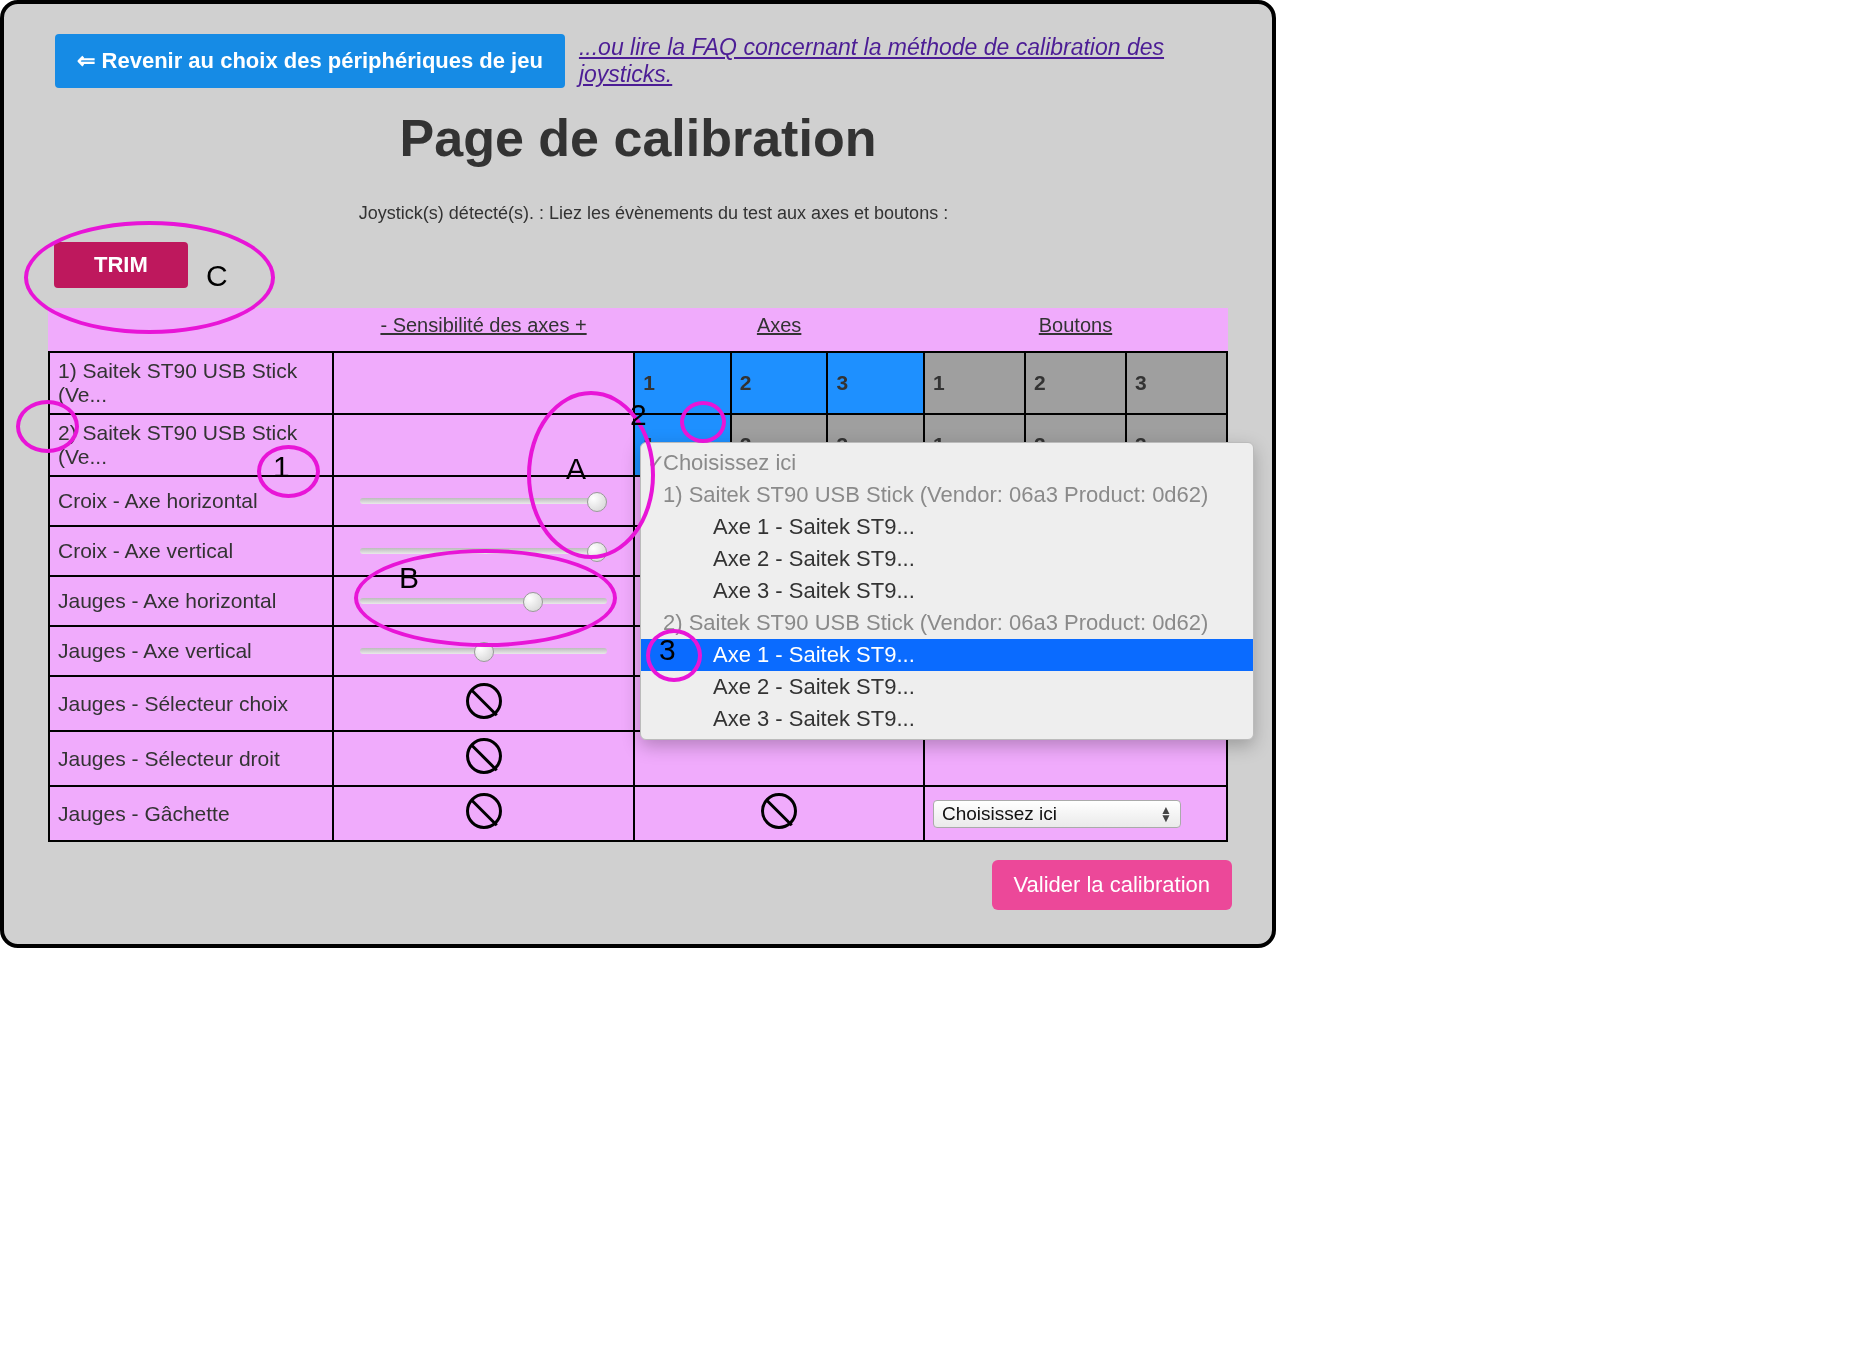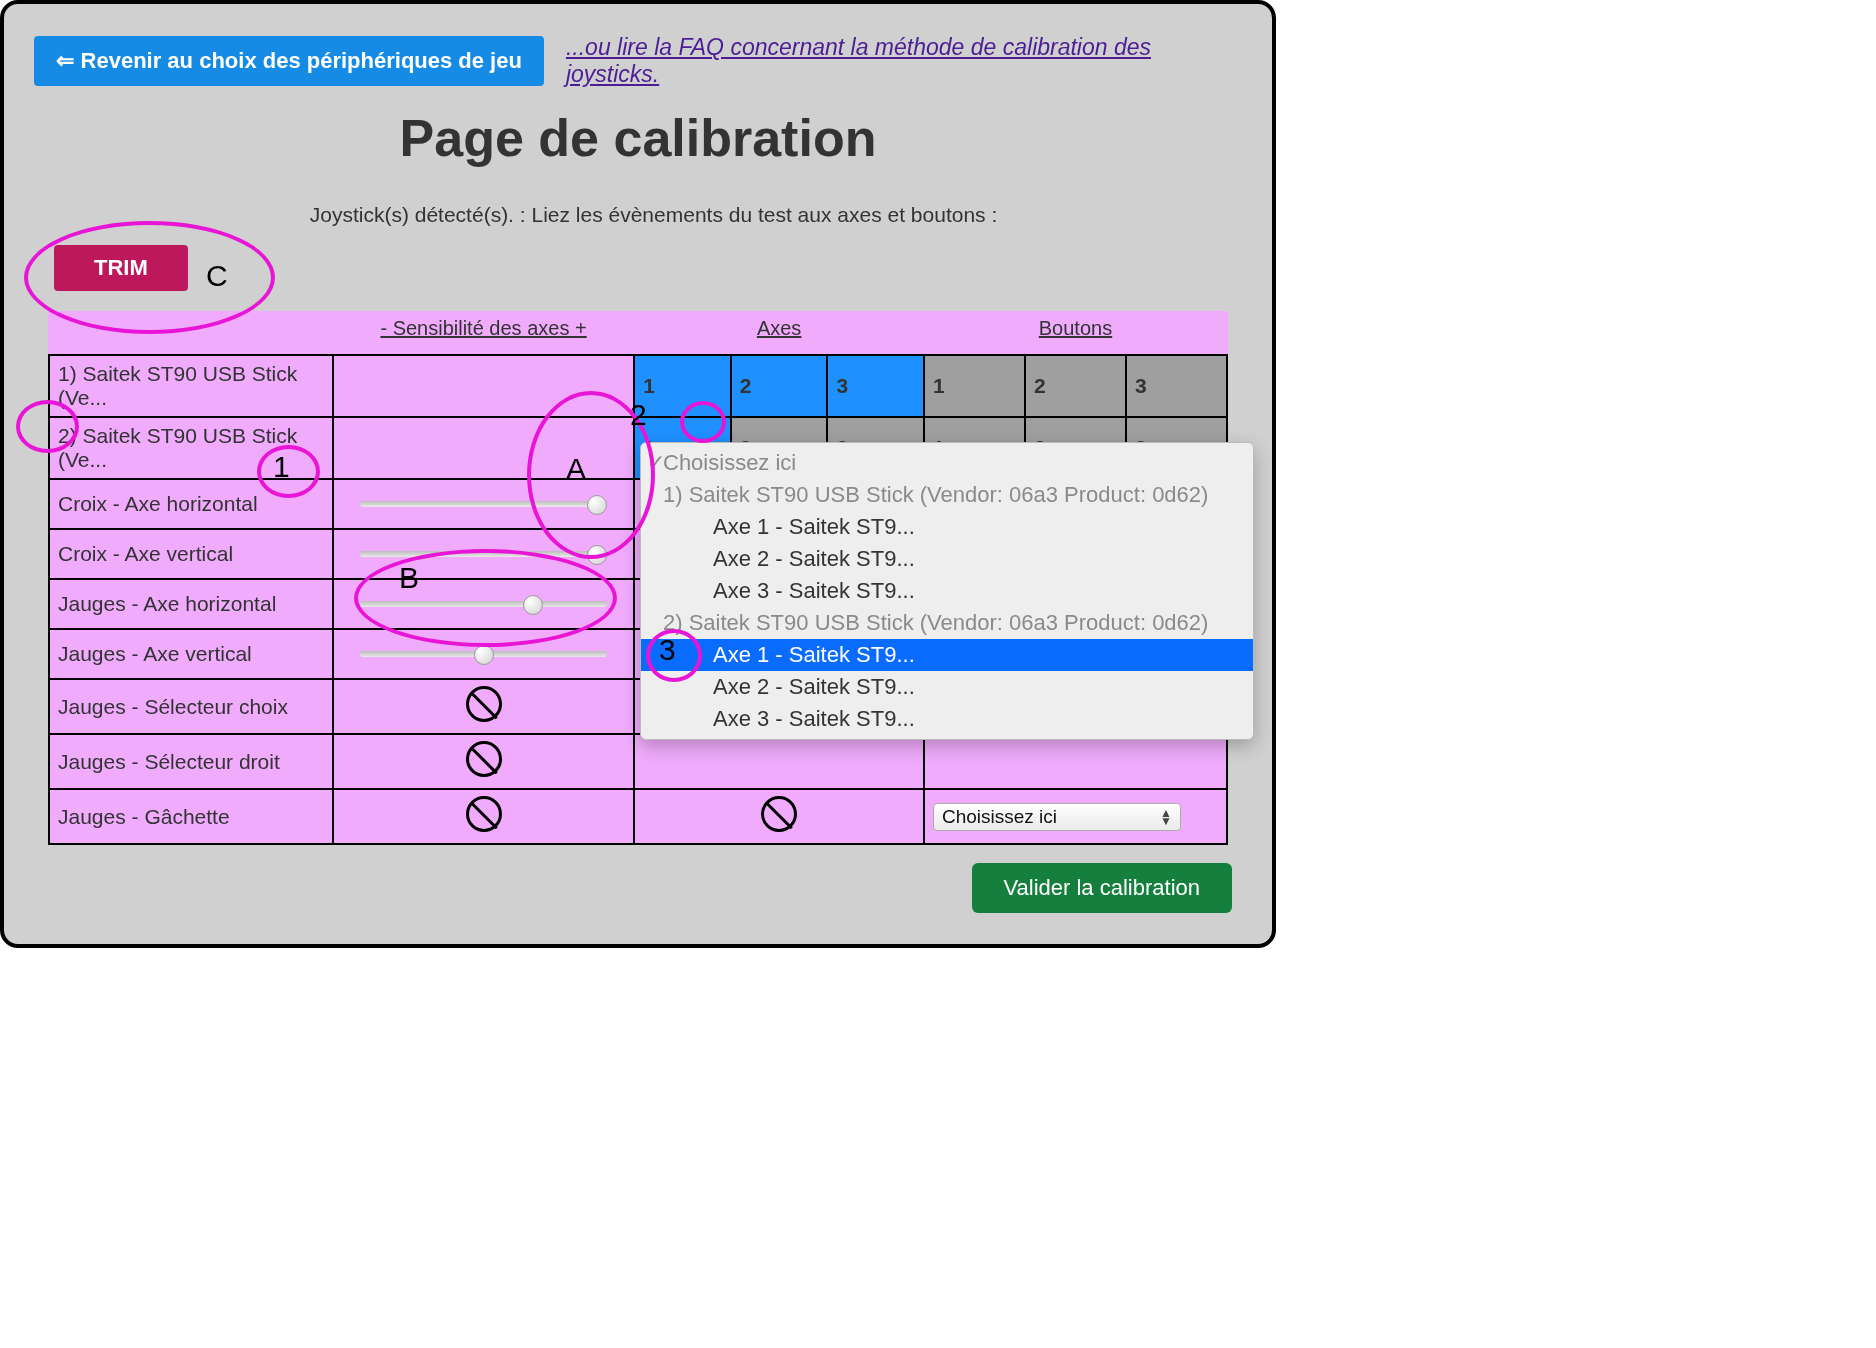--- a/index.html
+++ b/index.html
@@ -14,23 +14,23 @@
     box-sizing: border-box;
     border: 4px solid #000;
     border-radius: 18px;
     background: #d0d0d0;
     position: relative;
     font-family: -apple-system, BlinkMacSystemFont, "Helvetica Neue", Arial, sans-serif;
     overflow: hidden;
   }
   .topbar {
     display: flex;
-    align-items: center;
-    gap: 12px;
+    gap: 4px;
     padding: 30px 30px 0 30px;
+    margin-left: 21px;
   }
   .btn-blue {
     background: #168be5;
     color: #fff;
     border: none;
     padding: 12px 22px;
     font-size: 22px;
     font-weight: 600;
     border-radius: 4px;
     cursor: pointer;
@@ -46,21 +46,21 @@
   }
   h1.title {
     text-align: center;
     font-size: 52px;
     font-weight: 700;
     color: #333;
     margin: 20px 0 10px 0;
   }
   .subtitle {
     text-align: center;
-    font-size: 21px;
+    font-size: 18px;
     color: #333;
     margin: 35px 0 10px 0;
     padding-left: 31px;
   }
   .trim-area {
     padding: 8px 0 0 50px;
   }
   .btn-trim {
     background: #be185d;
     color: #fff;
@@ -181,24 +181,24 @@
     color: #fff;
   }
   .dropdown .dd-item.check::before {
     content: "✓";
     position: absolute;
     left: 6px;
     color: #8a8a8a;
   }
   .validate-area { text-align: right; padding: 18px 40px 0 0; }
   .btn-validate {
-    background: #15803d;
+    background: #ec4899;
     color: #fff;
     border: none;
-    padding: 12px 32px;
+    padding: 12px 22px;
     font-size: 22px;
     font-weight: 500;
     border-radius: 6px;
     cursor: pointer;
   }
 
   
   .ann {
     position: absolute;
     border: 4px solid #e815d7;

